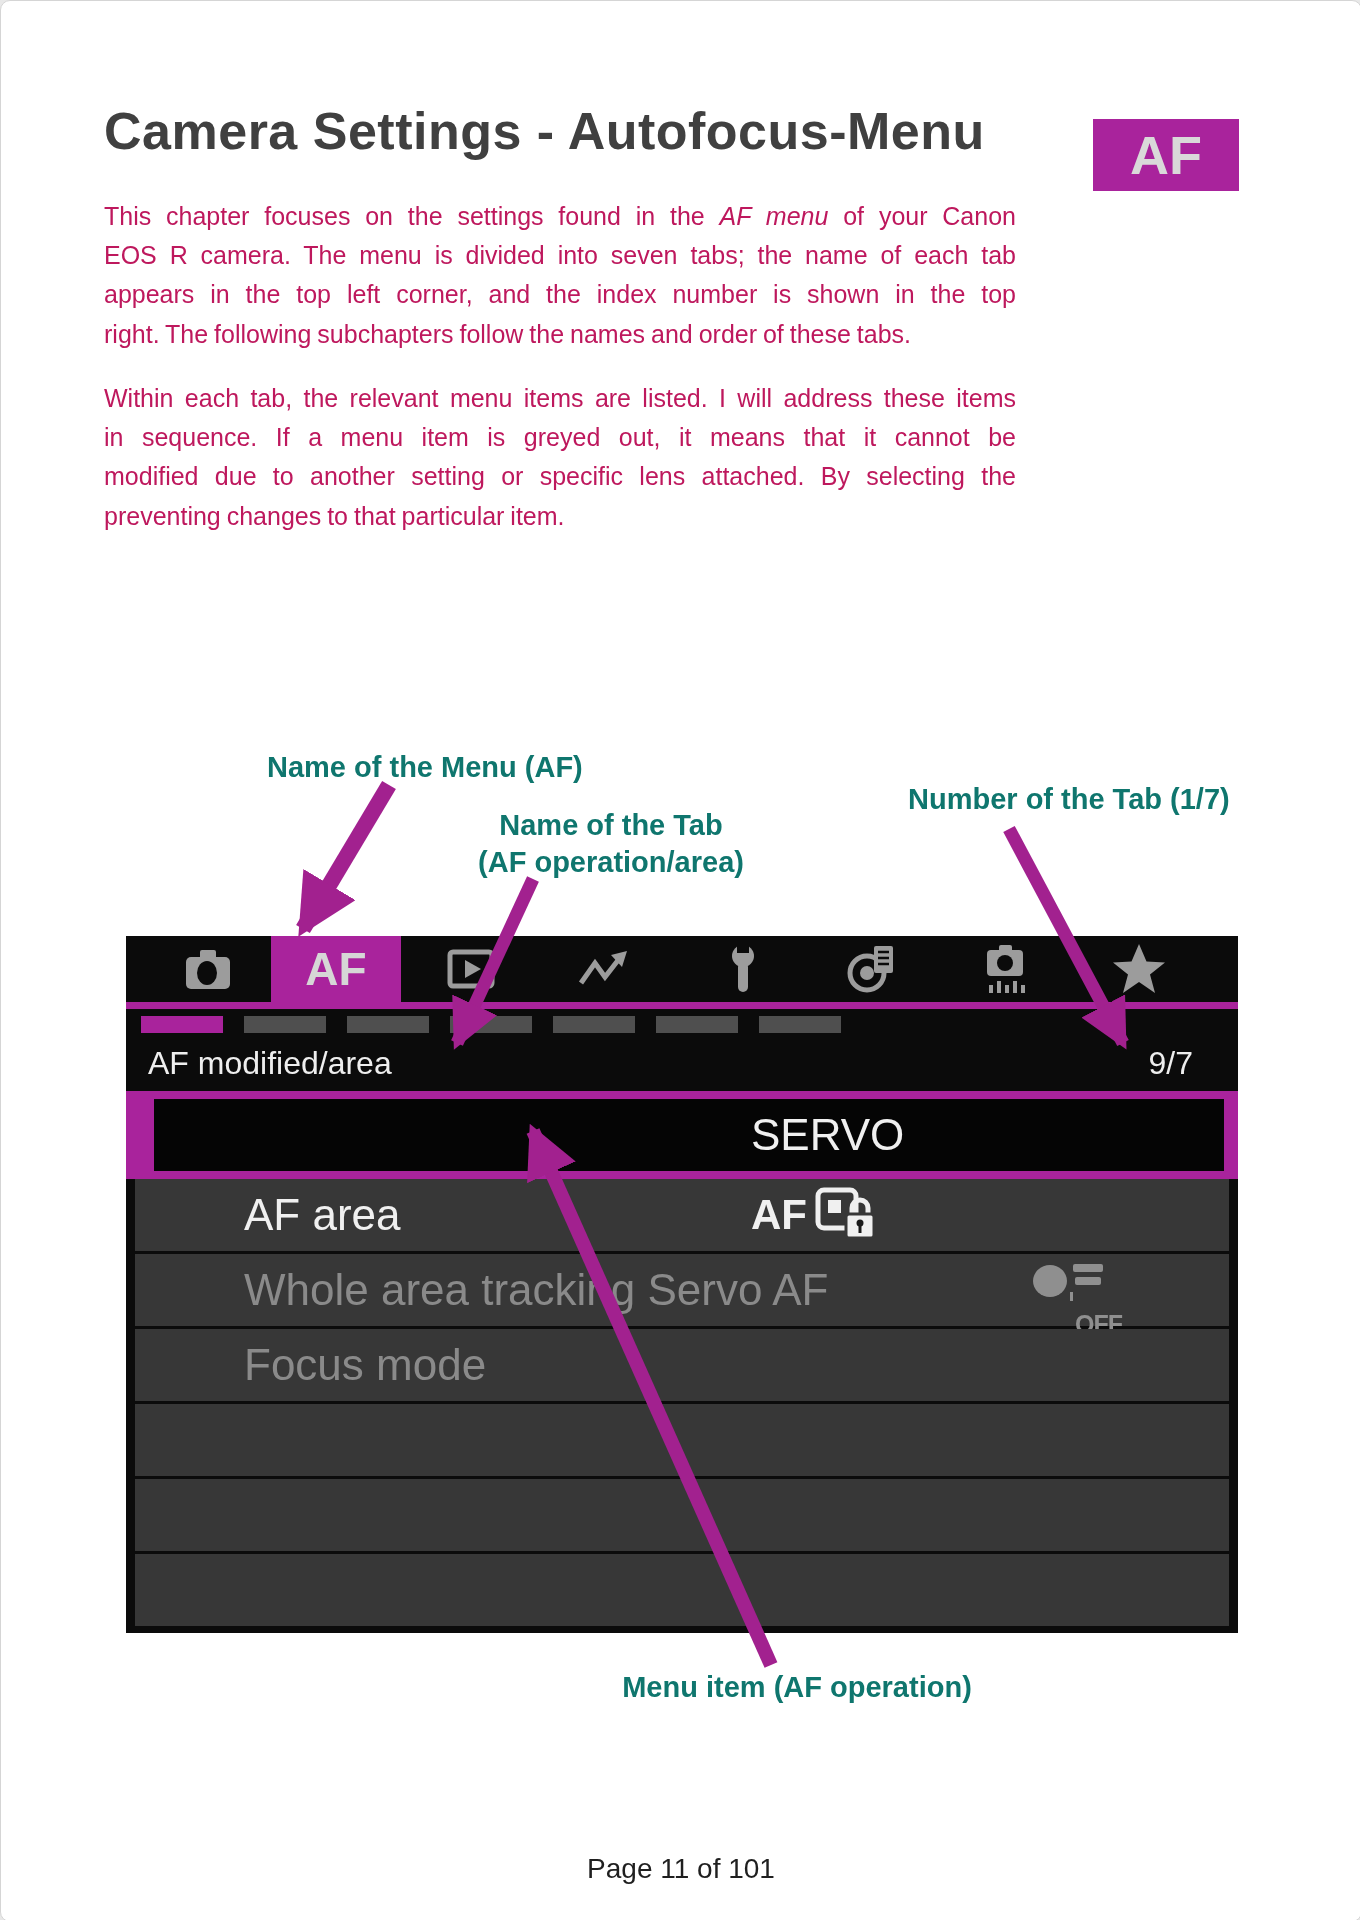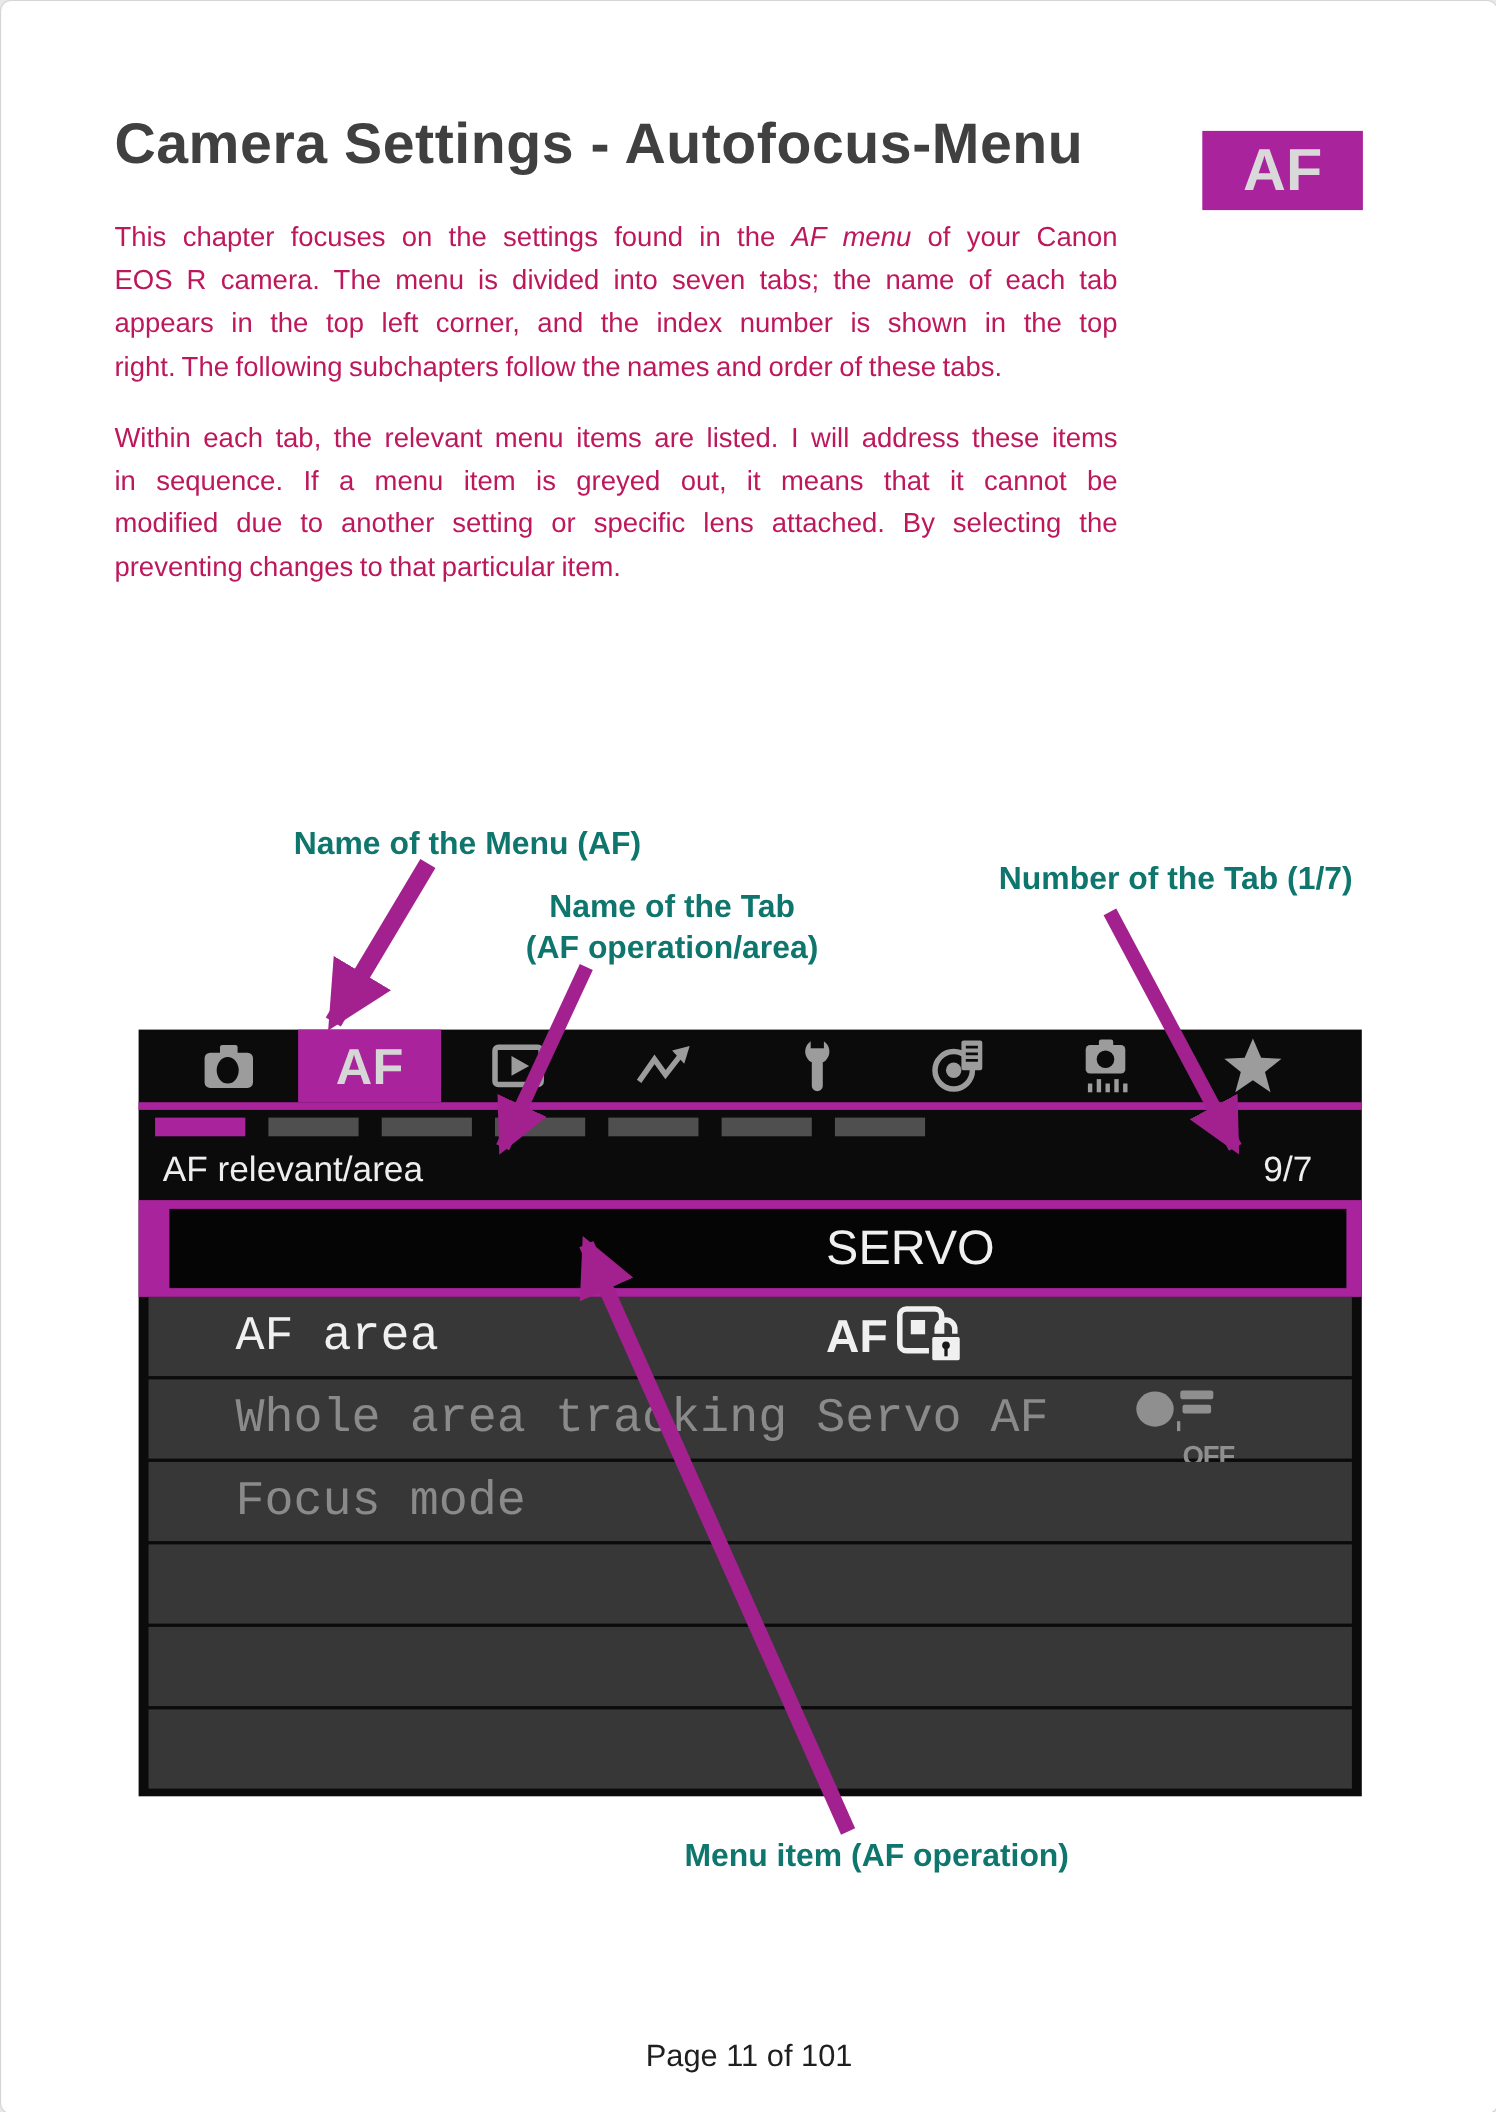--- a/index.html
+++ b/index.html
@@ -66,21 +66,21 @@
     position:absolute;left:28px;right:14px;top:8px;bottom:8px;background:#050505;
     display:flex;align-items:center;
   }
   .m-selected .lbl{margin-left:58px;font-size:44px;}
   .m-selected .val{position:absolute;left:597px;font-size:44px;}
   .m-rows{
     position:absolute;left:9px;right:9px;top:243px;bottom:7px;
     display:flex;flex-direction:column;gap:3px;
   }
   .m-row{flex:1;background:#373737;position:relative;display:flex;align-items:center;}
-  .m-row .lbl{margin-left:79px;font-size:44px;color:#f0f0f0;font-family:Liberation Mono, monospace;}
+  .m-row .lbl{margin-left:109px;font-size:44px;color:#f0f0f0;}
   .m-row.disabled .lbl{color:#8a8a8a;}
   .m-row .val-ico{position:absolute;left:616px;display:flex;align-items:center;gap:8px;}
   .m-row .af-txt{font-size:42px;font-weight:bold;color:#f0f0f0;}
   .off-wrap{position:absolute;left:896px;top:6px;width:120px;height:62px;}
   .off-txt{position:absolute;left:44px;top:50px;font-size:25px;font-weight:bold;color:#8f8f8f;letter-spacing:-1px;}
   
   .footer{
     position:absolute;left:0;top:1852px;width:1360px;text-align:center;
     font-size:28px;color:#1f1f1f;
   }
@@ -168,21 +168,21 @@
         <div class="bar active" style="left: 15px;"></div>
         <div class="bar" style="left: 118px;"></div>
         <div class="bar" style="left: 221px;"></div>
         <div class="bar" style="left: 324px;"></div>
         <div class="bar" style="left: 427px;"></div>
         <div class="bar" style="left: 530px;"></div>
         <div class="bar" style="left: 633px;"></div>
       </div>
 
     <div class="m-title-row">
-      <span class="t-left">AF relevant/area</span>
+      <span class="t-left">AF modified/area</span>
       <span class="t-right">9/7</span>
     </div>
 
     <div class="m-selected">
       <div class="inner">
         <span class="val">SERVO</span>
       </div>
     </div>
 
     <div class="m-rows">

